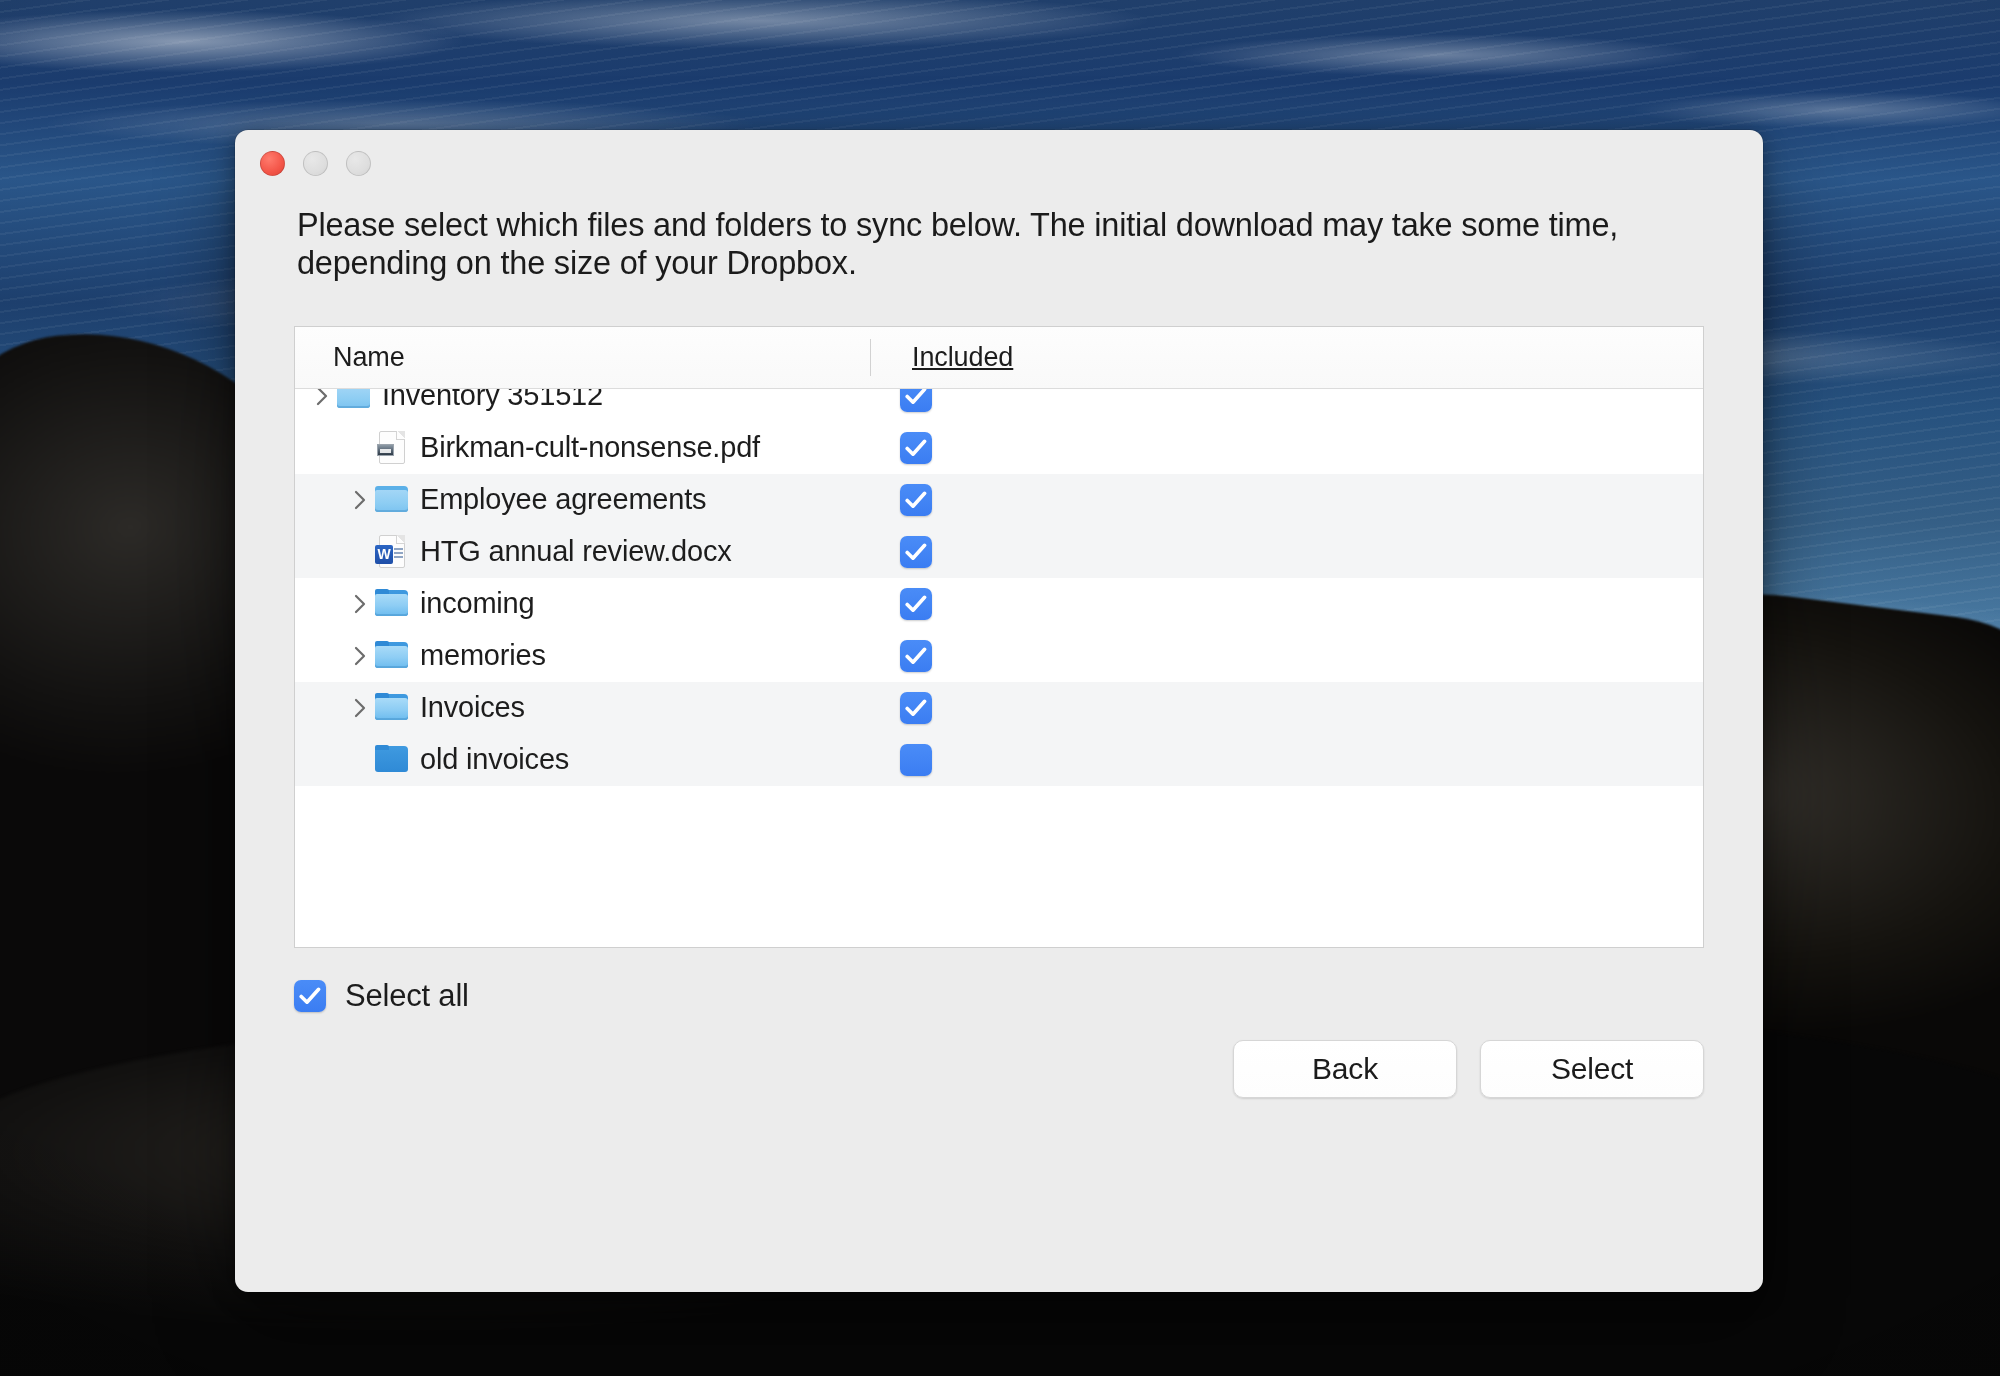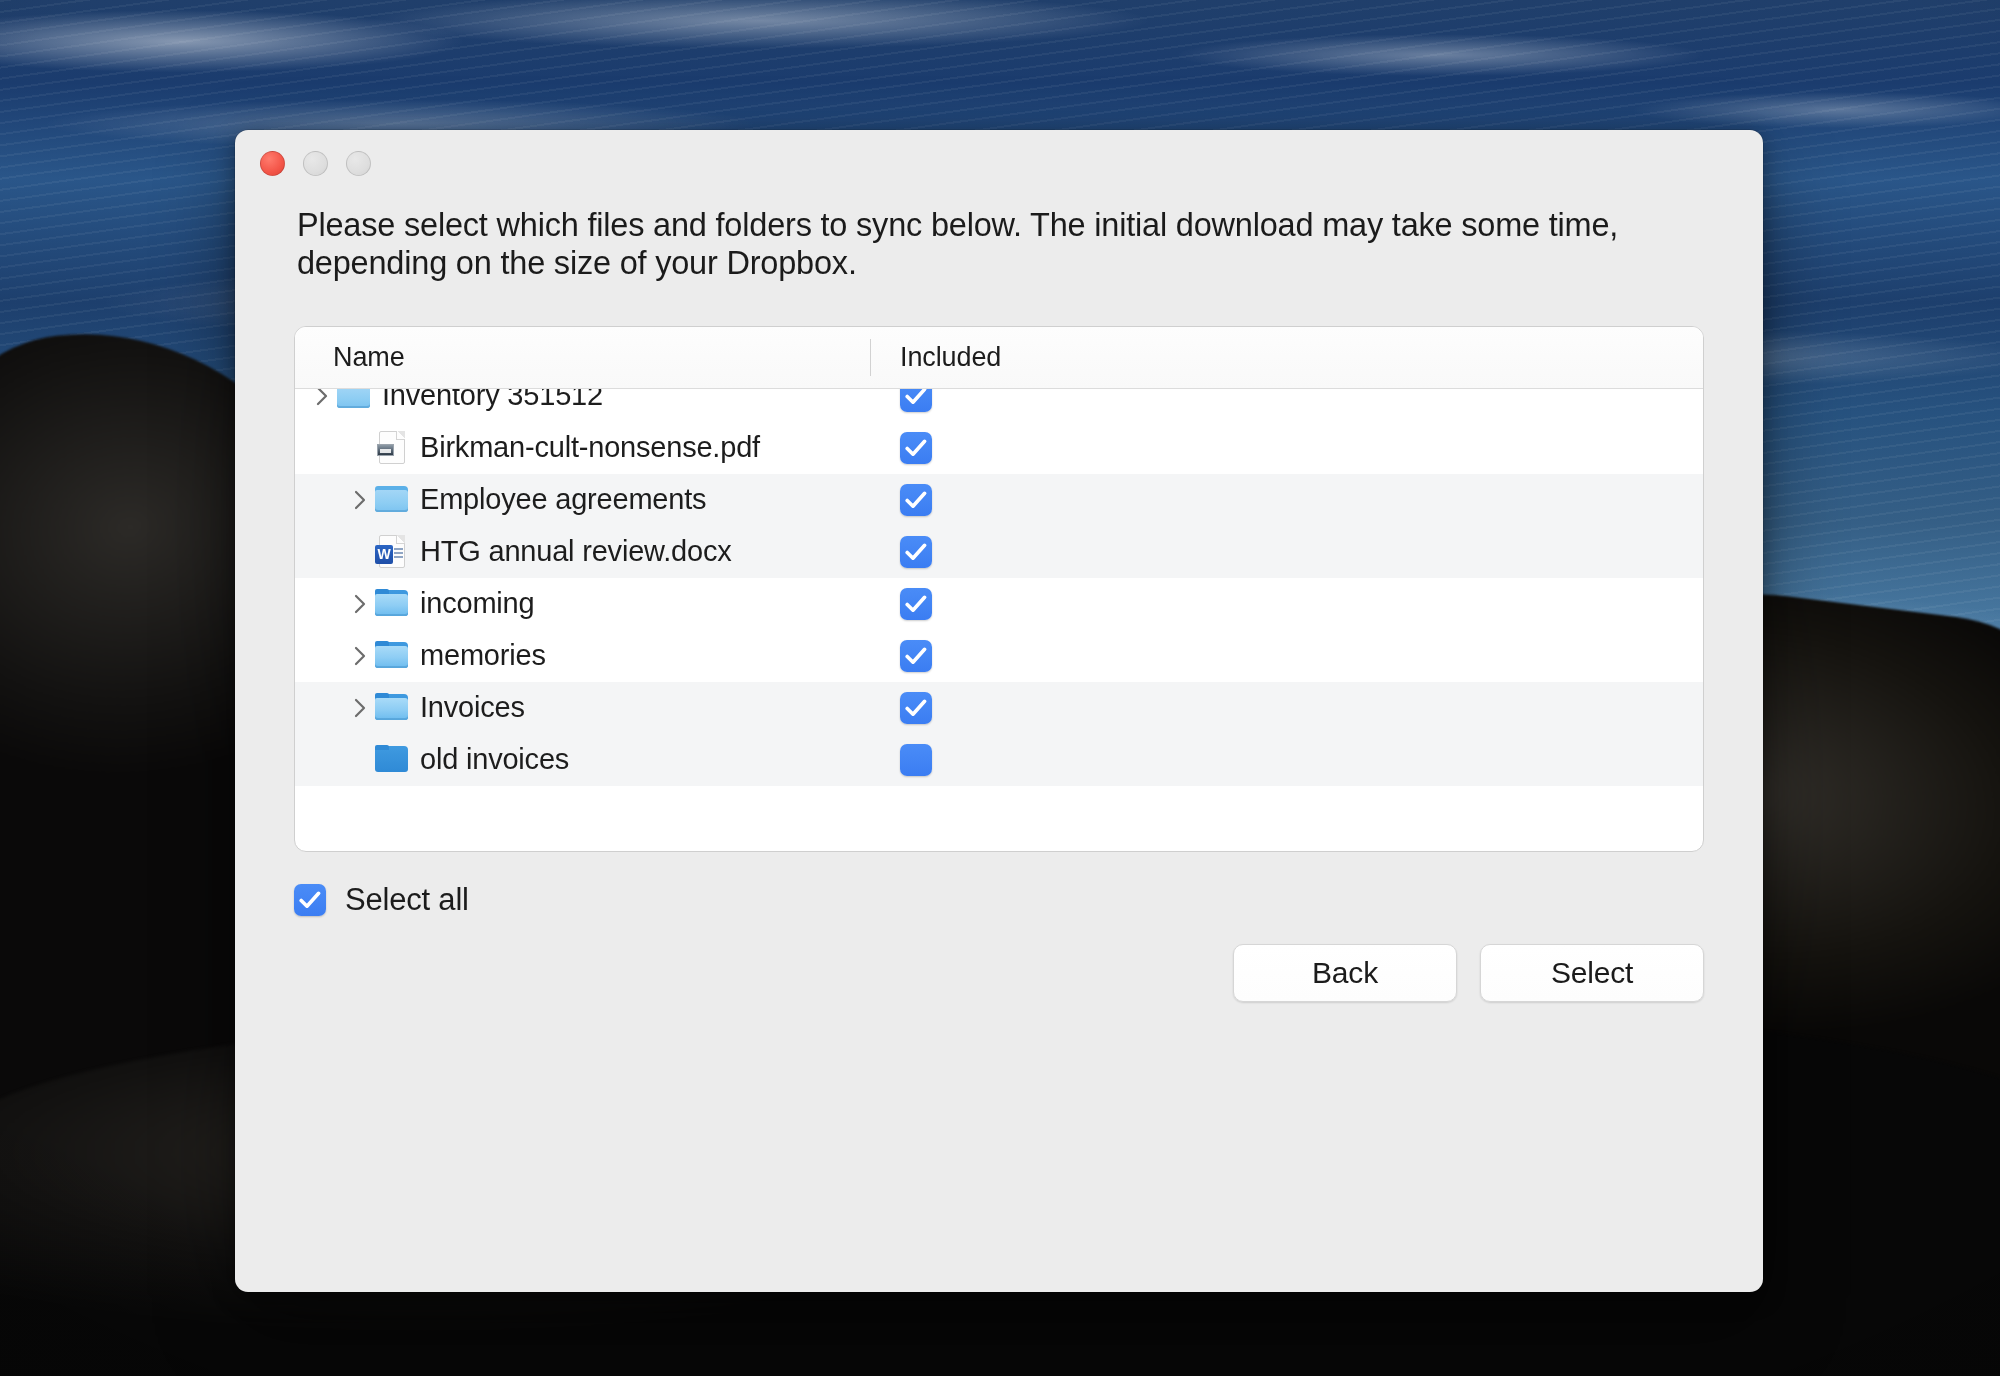--- a/index.html
+++ b/index.html
@@ -156,24 +156,24 @@
     font-size: 32.5px;
     line-height: 1.18;
     letter-spacing: -.2px;
     color: #1b1b1b;
     max-width: 1390px;
   }
 
   
   .list-wrap {
     margin: 43px 59px 0 59px;
-    height: 526px;
+    height: 622px;
     background: #ffffff;
     border: 1px solid #cfcfcf;
-    border-radius: 12px;
+    border-radius: 0;
     overflow: hidden;
     display: flex;
     flex-direction: column;
     box-shadow: inset 0 1px 0 rgba(255,255,255,.9);
   }
 
   .list-head {
     flex: 0 0 auto;
     height: 62px;
     display: flex;
@@ -189,24 +189,25 @@
     color: #1c1c1c;
     letter-spacing: -.1px;
   }
   .col-divider {
     position: absolute;
     left: 575px; top: 12px; bottom: 12px;
     width: 1px;
     background: #d2d2d2;
   }
   .col-included {
-    padding-left: 30px;
+    padding-left: 42px;
     font-size: 27px;
     color: #1c1c1c;
     letter-spacing: -.1px;
+    text-decoration: underline;
   }
 
   .list-body {
     flex: 1 1 auto;
     overflow: hidden;
     position: relative;
   }
   
   .list-scroll {
     position: absolute;

